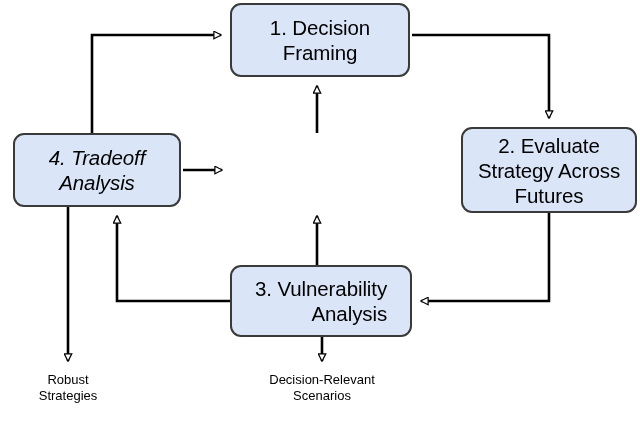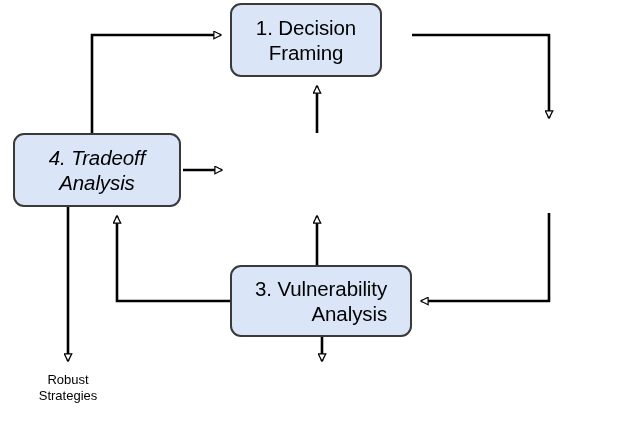--- a/index.html
+++ b/index.html
@@ -80,34 +80,41 @@
       <path d="M 317 265 L 317 216" marker-end="url(#open-arrow)"></path>
 
       <path d="M 317 133 L 317 86" marker-end="url(#open-arrow)"></path>
 
       <path d="M 68 207 L 68 361" marker-end="url(#open-arrow)"></path>
 
       <path d="M 322 337 L 322 361" marker-end="url(#open-arrow)"></path>
     </g>
   </svg>
 
-  <div class="node-box" style="left:230px; top:3px; width:152px; height:74px;">
+  <div class="node-box" style="left:230px; top:3px; width:180px; height:74px;">
     <span>1. Decision
 Framing</span>
   </div>
 
+  <div class="node-box" style="left:461px; top:127px; width:176px; height:86px;">
+    <span>2. Evaluate
+Strategy Across
+Futures</span>
+  </div>
 
   <div class="node-box" style="left:230px; top:265px; width:182px; height:72px;text-align:right;">
     <span>3. Vulnerability
 Analysis</span>
   </div>
 
   <div class="node-box" style="left:13px; top:133px; width:168px; height:74px;font-style:italic;">
     <span>4. Tradeoff
 Analysis</span>
   </div>
 
 
   <div class="terminal-label" style="left:7px; top:372px; width:122px;">Robust
 Strategies</div>
 
+  <div class="terminal-label" style="left:227px; top:372px; width:190px;">Decision-Relevant
+Scenarios</div>
 
 </div>
 
 </body></html>

